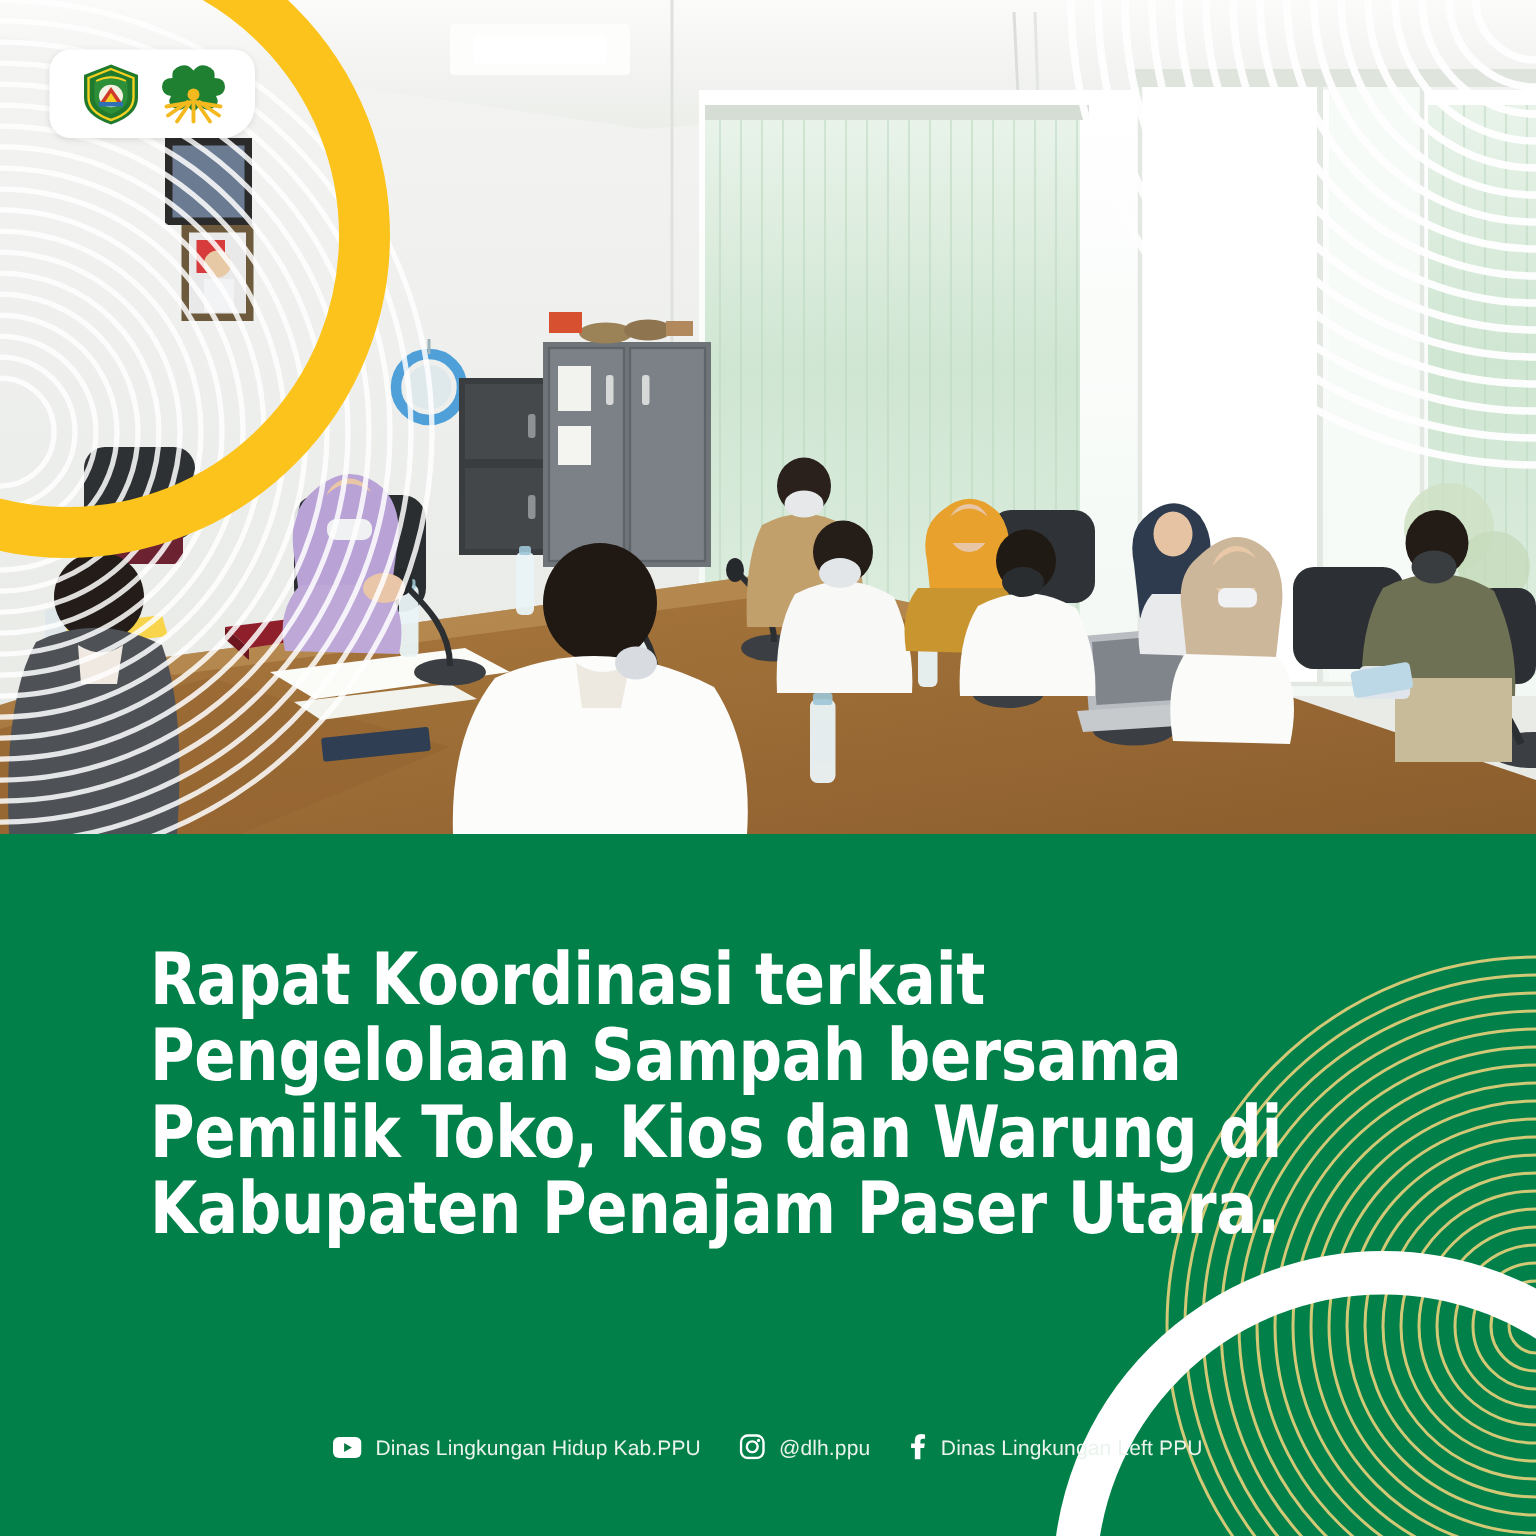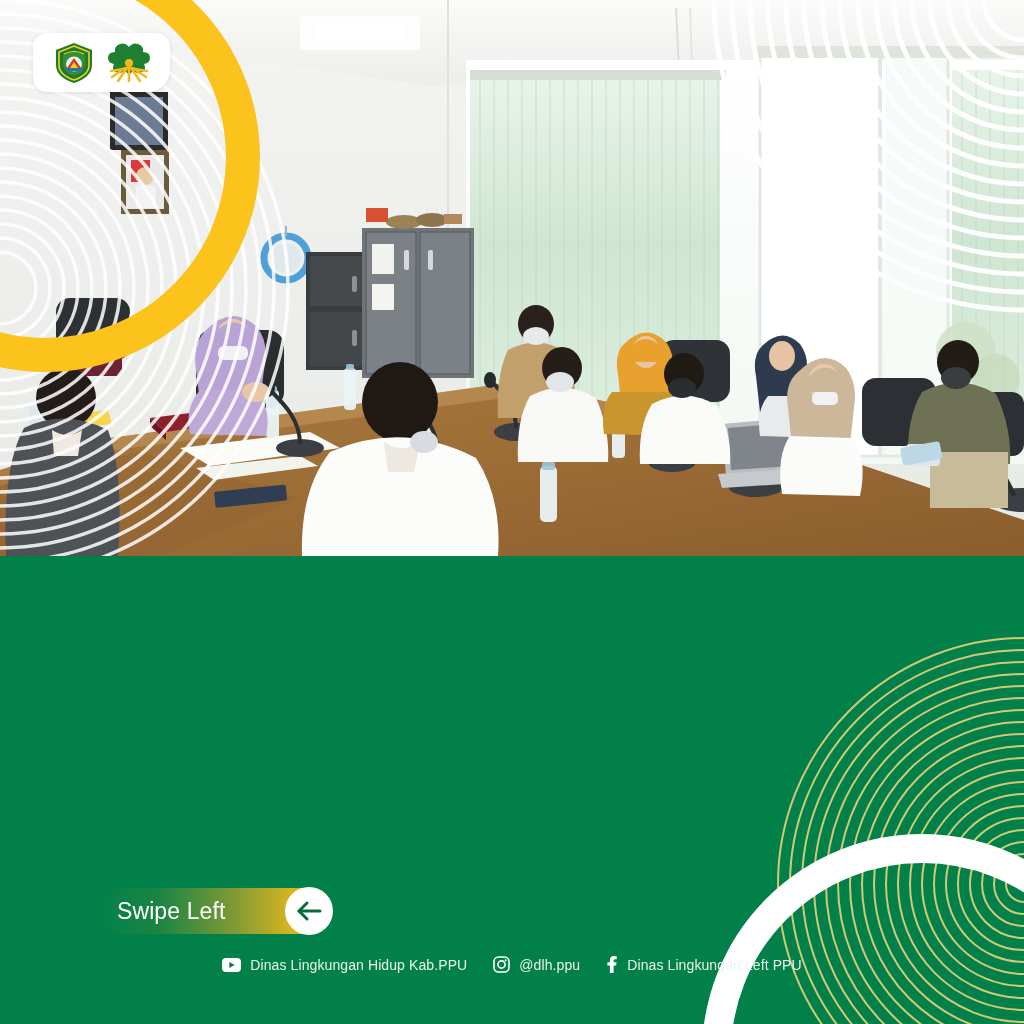--- a/index.html
+++ b/index.html
@@ -515,30 +515,27 @@
         <circle cx="250" cy="250" r="198"></circle>
         <circle cx="250" cy="250" r="210"></circle>
         <circle cx="250" cy="250" r="222"></circle>
         <circle cx="250" cy="250" r="234"></circle>
         <circle cx="250" cy="250" r="246"></circle>
       </g>
     </svg>
 
     <div class="deco-arc-white"></div>
 
-
-    <div class="swipe-pill">
-      <span class="swipe-label">Swipe Left</span>
-      <span class="swipe-circle">
-        <svg width="28" height="22" viewBox="0 0 28 22">
-          <path d="M25 11 L4 11" stroke="#086B3C" stroke-width="3" stroke-linecap="round" fill="none"></path>
-          <path d="M12 3 L4 11 L12 19" stroke="#086B3C" stroke-width="3" stroke-linecap="round" stroke-linejoin="round" fill="none"></path>
-        </svg>
-      </span>
+    <div class="headline">
+      <span class="ln">Rapat Koordinasi terkait</span>
+      <span class="ln">Pengelolaan Sampah bersama</span>
+      <span class="ln">Pemilik Toko, Kios dan Warung di</span>
+      <span class="ln">Kabupaten Penajam Paser Utara.</span>
     </div>
+
 
     <div class="social-bar">
 
       <div class="social-item">
         <svg width="19" height="14" viewBox="0 0 19 14">
           <rect x="0" y="0" width="19" height="14" rx="4" fill="#ffffff"></rect>
           <path d="M7.4 4 L12.6 7 L7.4 10 Z" fill="#0A7A45"></path>
         </svg>
         <span class="stxt">Dinas Lingkungan Hidup Kab.PPU</span>
       </div>

